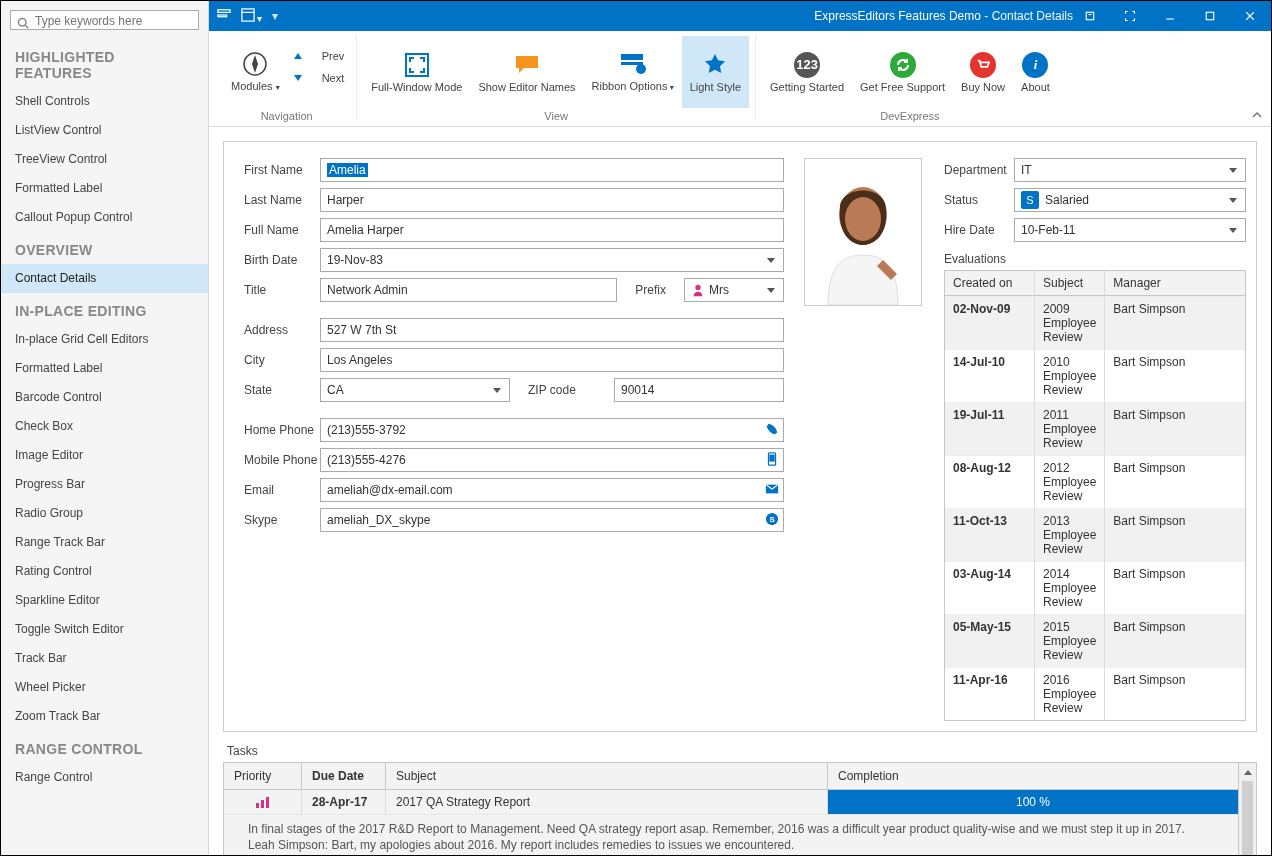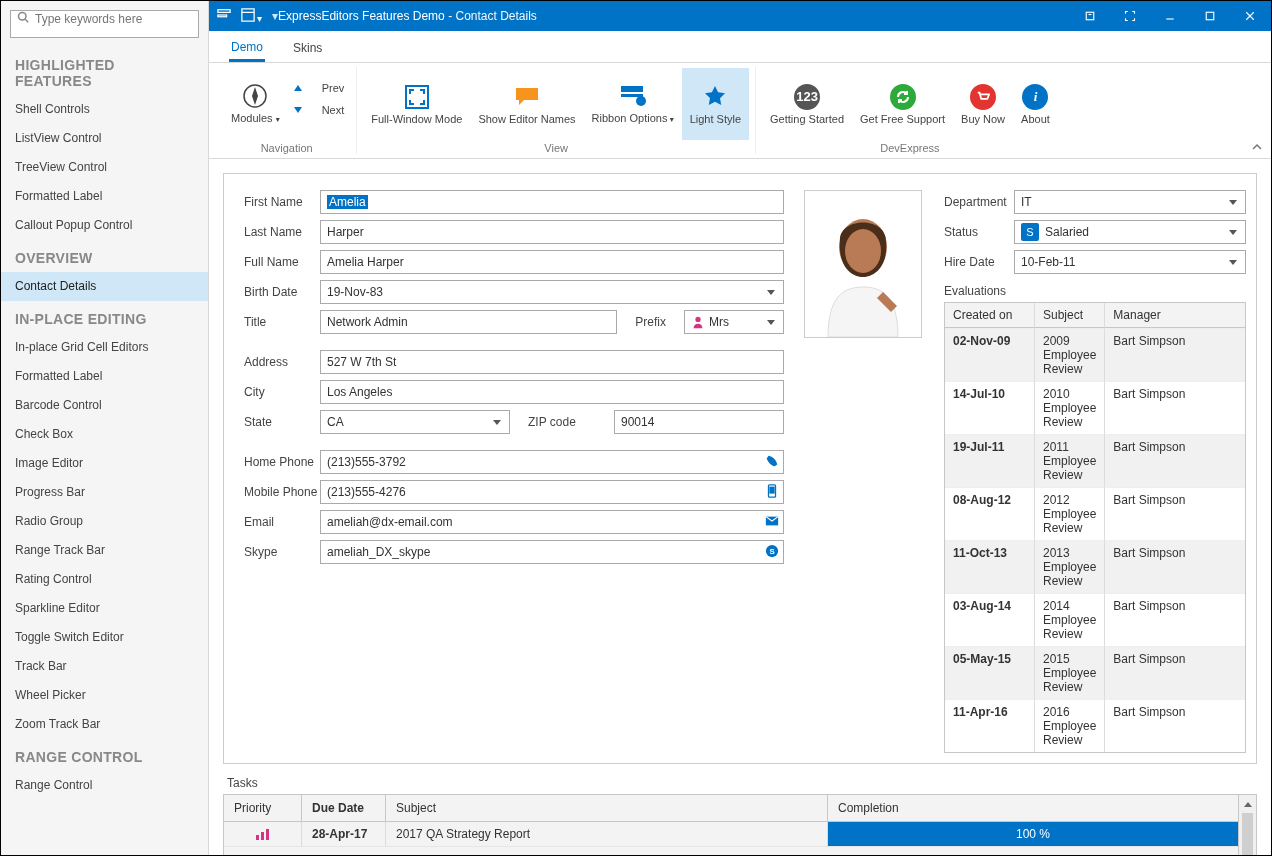--- a/index.html
+++ b/index.html
@@ -2,35 +2,35 @@
 <html><head>
 <meta charset="utf-8">
 <style>
   html,body{margin:0;padding:0;font-family:"Segoe UI",Tahoma,sans-serif;font-size:12px;color:#333;background:#fff;height:100%;overflow:hidden}
   *{box-sizing:border-box}
   .app{display:flex;width:1272px;height:856px;border:1px solid #000}
 
   
   .sidebar{width:208px;flex:0 0 208px;background:#f5f5f5;border-right:1px solid #d8d8d8;display:flex;flex-direction:column}
   .search-wrap{padding:9px}
-  .search-box{display:flex;align-items:flex-start;height:28px;border:1px solid #aaa;background:#fff;padding:0 6px}
+  .search-box{display:flex;align-items:flex-end;height:20px;border:1px solid #aaa;background:#fff;padding:0 6px}
   .search-box svg{width:12px;height:12px;fill:none;stroke:#888;stroke-width:2}
   .search-box input{border:0;outline:0;font-size:12px;flex:1;color:#555;margin-left:4px;background:transparent}
   .sb-section-title{padding:10px 14px 6px 14px;color:#888;font-weight:600;font-size:14px;letter-spacing:.3px}
   .sb-item{padding:6px 14px;color:#444;cursor:pointer;line-height:17px}
   .sb-item.active{background:#cfe7f7;color:#222}
   .sb-items{overflow-y:auto}
 
   
   .main{flex:1;display:flex;flex-direction:column;min-width:0}
 
   
   .titlebar{height:30px;background:#0173c7;color:#fff;display:flex;align-items:center;font-size:12px}
   .tb-left{display:flex;align-items:center;gap:10px;padding-left:8px}
-  .tb-center{flex:1;text-align:left}
+  .tb-center{flex:1;text-align:right}
   .tb-strong{font-weight:400}
   .tb-center .sub{font-weight:300;opacity:.95}
   .tb-right{display:flex;align-items:center;gap:6px;padding-right:4px}
   .tb-btn{width:34px;height:30px;display:flex;align-items:center;justify-content:center;cursor:pointer}
   .tb-btn svg{width:12px;height:12px;fill:none;stroke:#fff;stroke-width:1.5}
   .tb-appicons svg{width:14px;height:14px;stroke:#fff;fill:none;stroke-width:1.4}
 
   
   .ribbon-tabs{height:32px;display:flex;align-items:flex-end;padding:0 20px;gap:26px;border-bottom:1px solid #d8d8d8;background:#fff}
   .rtab{padding:8px 2px 7px 2px;color:#444;cursor:pointer;font-size:12px}
@@ -200,24 +200,20 @@
           </div>
         <div class="tb-btn">
             <svg viewBox="0 0 16 16">
               <line x1="3" y1="3" x2="13" y2="13"></line>
               <line x1="13" y1="3" x2="3" y2="13"></line>
             </svg>
           </div>
       </div>
     </div>
 
-    <div class="ribbon-tabs">
-      <div class="rtab active">Demo</div>
-      <div class="rtab">Skins</div>
-    </div>
 
     <div class="ribbon-wrap">
     <div class="ribbon">
       <div class="rgroup">
         <div style="display:flex;align-items:flex-start">
           <div class="rbtn-col">
             <div class="ricon">
                   <svg width="26" height="26" viewBox="0 0 26 26">
                     <circle cx="13" cy="13" r="11" fill="none" stroke="#444" stroke-width="1.5"></circle>
                     <path d="M13 4 L16 13 L13 22 L10 13 Z" fill="#444"></path>

